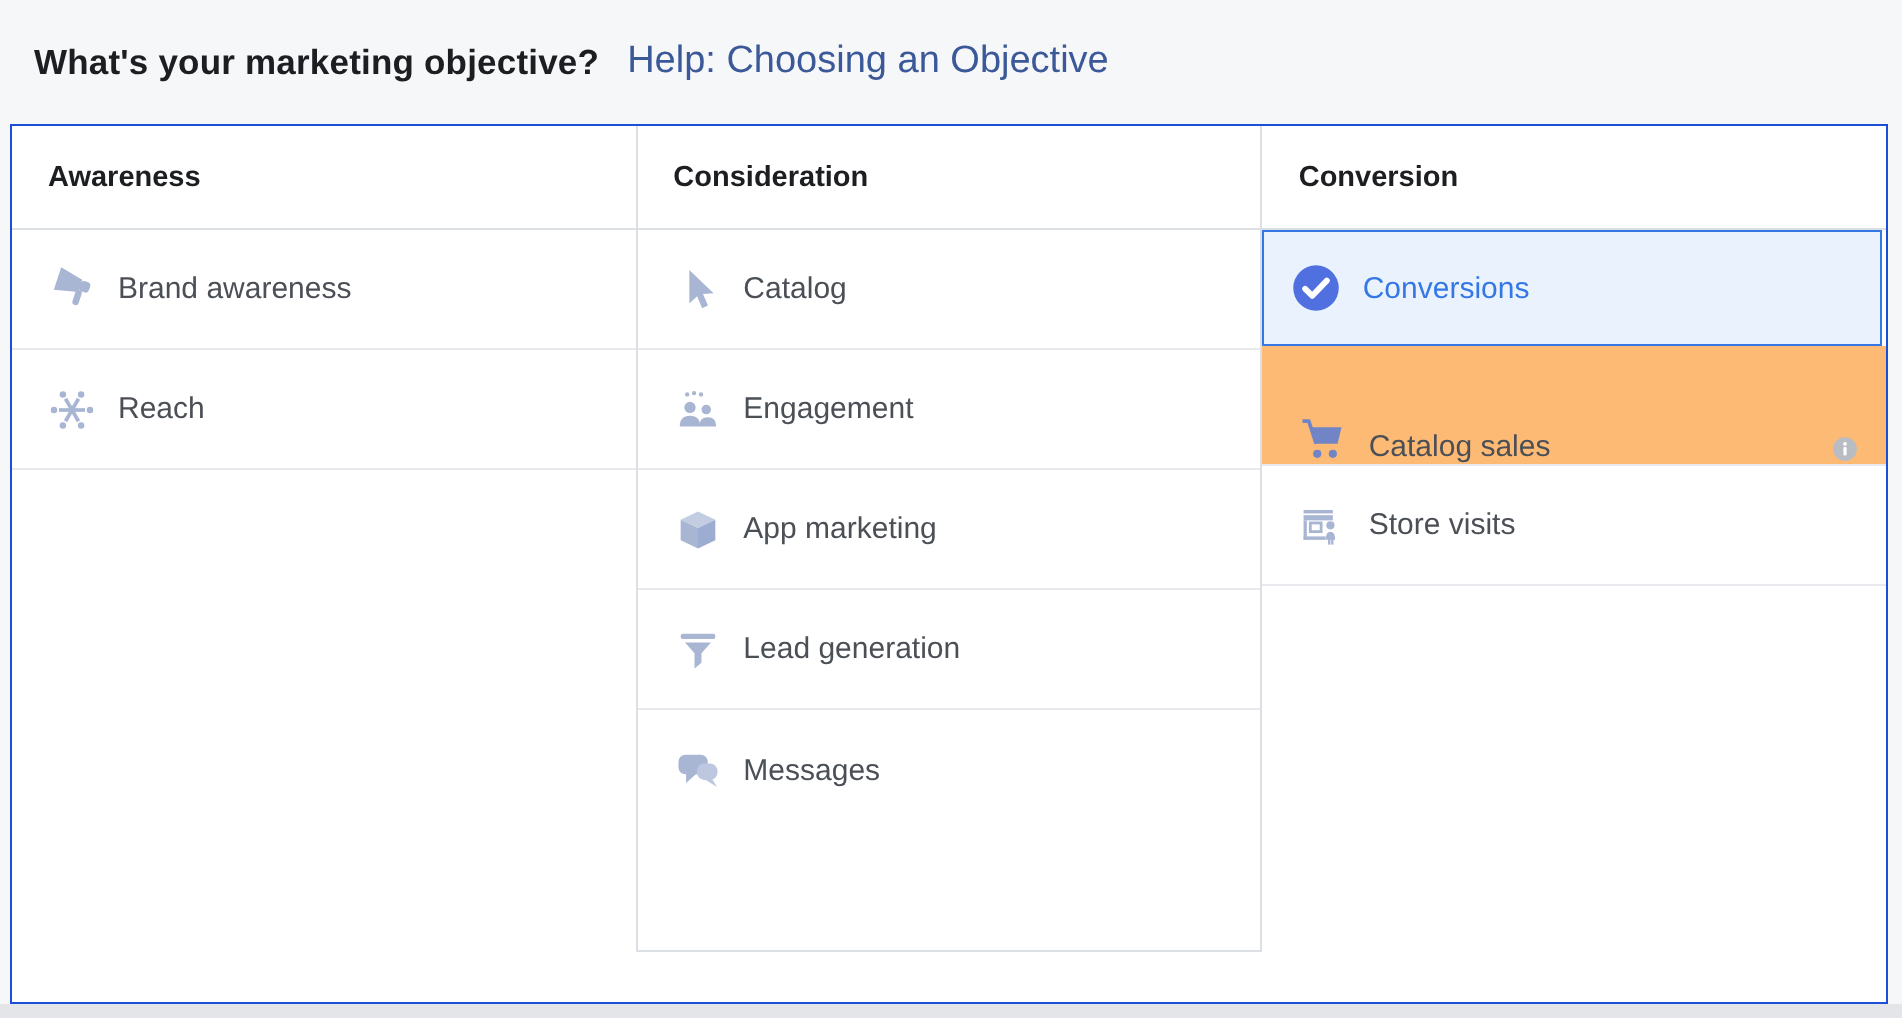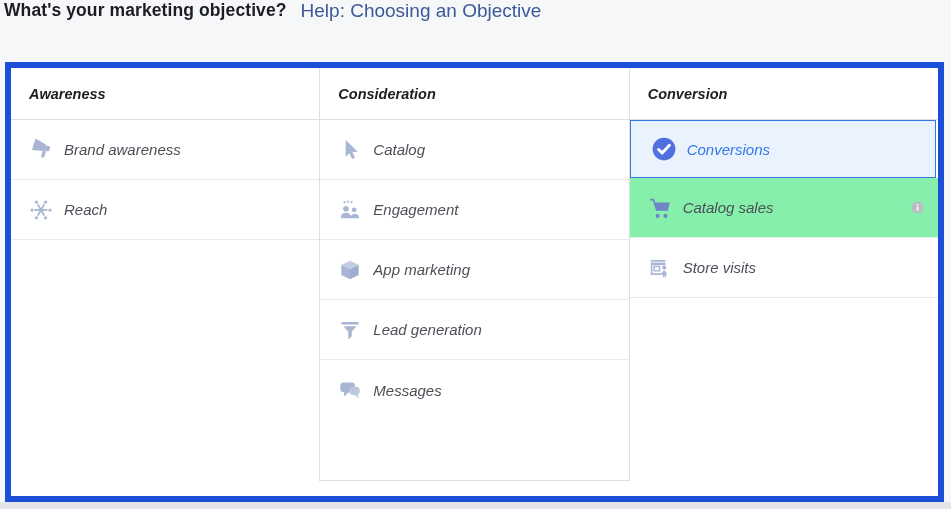--- a/index.html
+++ b/index.html
@@ -1,42 +1,42 @@
 <!DOCTYPE html>
 <html><head>
 <meta charset="utf-8">
 <style>
   * { margin:0; padding:0; box-sizing:border-box; }
   html,body { width:951px; height:509px; }
   body { font-family:"Liberation Sans", sans-serif; background:#f6f7f9; position:relative; overflow:hidden; }
 
   .header-band { position:absolute; top:0; left:0; width:951px; height:62px;
-                 display:flex; align-items:flex-start; padding-left:4px; }
+                 display:flex; align-items:center; padding-left:17px; }
   .page-title { font-size:17.5px; font-weight:bold; color:#1c1e21; letter-spacing:.1px; }
   .help-link { margin-left:14px; font-size:19px; color:#3b5998; text-decoration:none; cursor:pointer; }
 
   .card { position:absolute; left:5px; top:62px; width:939px; height:440px;
-          background:#ffffff; border:6px solid #1d4ed8; display:flex; align-items:flex-start;font-style:italic; }
+          background:#ffffff; border:1px solid #1d4ed8; display:flex; align-items:flex-start; }
 
   .col { flex:1 1 0; height:413px; }
   .col + .col { border-left:1px solid #dcdfe3; }
   .col-mid { border-bottom:1px solid #dcdfe3; }
 
   .col-header { height:52px; line-height:52px; padding-left:18px; border-bottom:1px solid #dcdfe3;
                 font-size:14.5px; font-weight:bold; color:#1c1e21; }
 
   .row { height:60px; display:flex; align-items:center; padding:0 13px 0 17px;
          border-bottom:1px solid #e9eaee; cursor:pointer; background:#fff; }
   .row-label { margin-left:10px; font-size:15px; color:#4b4f56; }
 
   .row-selected { height:58px; border:1px solid #3578e5; background:#e9f2fd;
-                  margin-right:2px; padding-left:20px; }
+                  margin-right:2px; padding-left:13px; }
   .row-selected .row-label { color:#3578e5; }
 
-  .row-hovered { background:#86efac; }
+  .row-hovered { background:#fdba74;align-items:flex-end; }
 
   .icon { width:26px; height:26px; flex:0 0 26px; color:#a9b6d3; }
   .icon svg { display:block; width:26px; height:26px; }
   .icon-strong { color:#7185c6; }
 
   .info-btn { margin-left:auto; width:15px; height:15px; cursor:pointer; }
   .info-btn svg { display:block; width:15px; height:15px; }
 
   .bottom-strip { position:absolute; left:0; top:502px; width:951px; height:7px; background:#e3e5e9; }
 </style>

